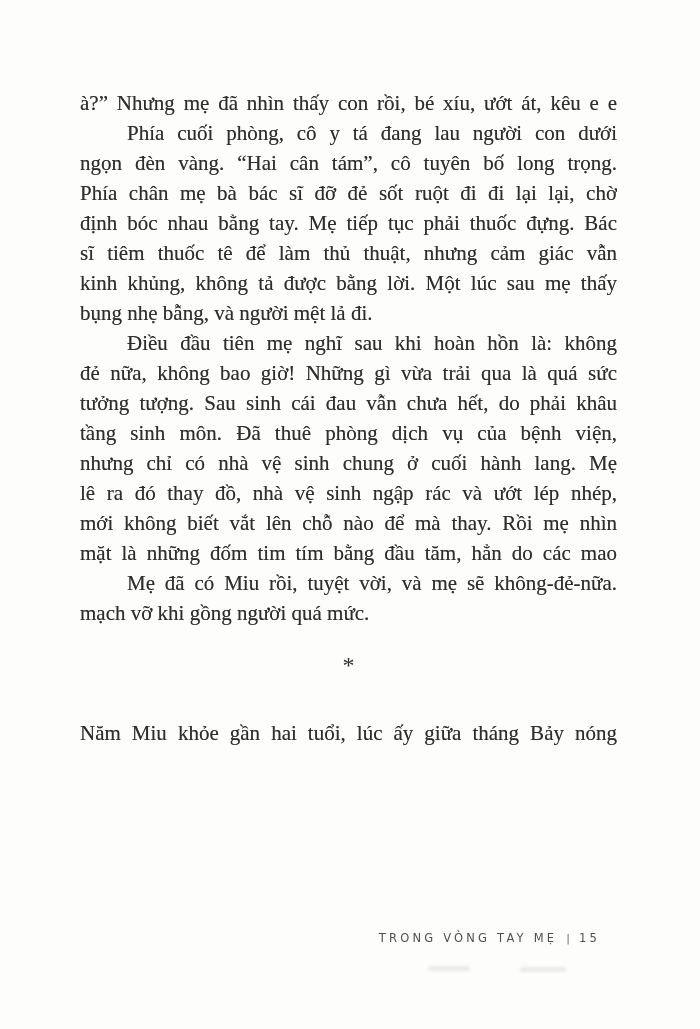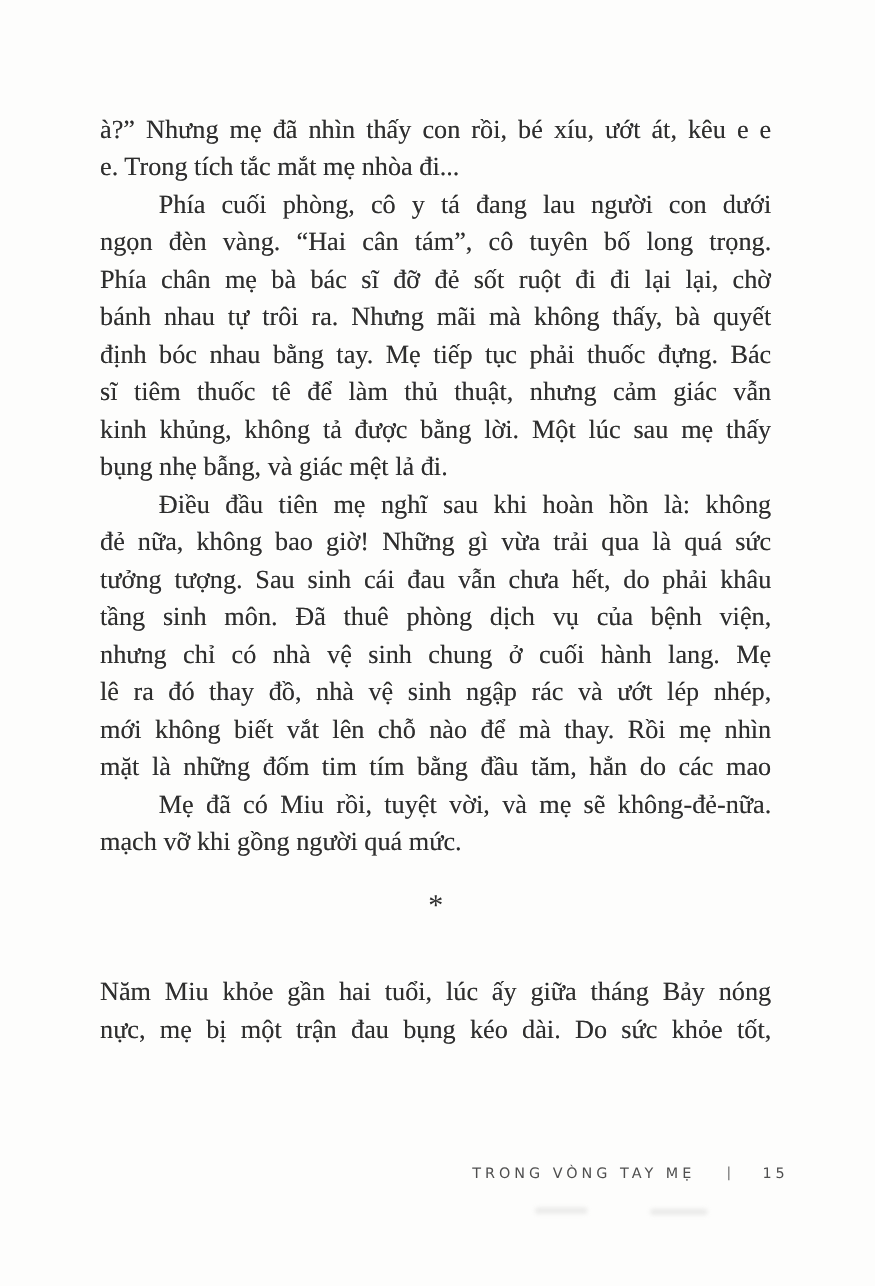--- a/index.html
+++ b/index.html
@@ -47,29 +47,29 @@
     margin-bottom:38px;
     text-align:center;
     text-align-last:center;
     font-size:24px;
     letter-spacing:0;
     color:var(--ink);
   }
   .footer{
     position:absolute;
     top:931px;
-    right:69px;
+    right:100px;
     font-family:"DejaVu Sans","Liberation Sans",sans-serif;
     font-size:11.5px;
     letter-spacing:3.2px;
     color:var(--footer-ink);
     white-space:nowrap;
     display:flex;
     align-items:center;
-    gap:25px;
+    gap:9px;
   }
   .footer .divider{
     font-size:11px;
     color:#6a6a6a;
     letter-spacing:0;
     transform:translateY(-0.5px);
   }
   .smudge{
     position:absolute;
     background:rgba(170,170,170,0.22);
@@ -79,44 +79,41 @@
   .smudge.a{left:428px;top:966px;width:42px;height:5px;}
   .smudge.b{left:520px;top:967px;width:46px;height:5px;}
 </style>
 </head>
 <body>
 
 <div class="page">
 
   <div class="textblock">
     <div class="line just">à?” Nhưng mẹ đã nhìn thấy con rồi, bé xíu, ướt át, kêu e e</div>
-    <div class="line">e. Trong tích tắc mắt mẹ nhòa đi...</div>
     <div class="line just indent">Phía cuối phòng, cô y tá đang lau người con dưới</div>
     <div class="line just">ngọn đèn vàng. “Hai cân tám”, cô tuyên bố long trọng.</div>
     <div class="line just">Phía chân mẹ bà bác sĩ đỡ đẻ sốt ruột đi đi lại lại, chờ</div>
-    <div class="line just">bánh nhau tự trôi ra. Nhưng mãi mà không thấy, bà quyết</div>
     <div class="line just">định bóc nhau bằng tay. Mẹ tiếp tục phải thuốc đựng. Bác</div>
     <div class="line just">sĩ tiêm thuốc tê để làm thủ thuật, nhưng cảm giác vẫn</div>
     <div class="line just">kinh khủng, không tả được bằng lời. Một lúc sau mẹ thấy</div>
-    <div class="line">bụng nhẹ bẫng, và giác mệt lả đi.</div>
+    <div class="line">bụng nhẹ bẫng, và người mệt lả đi.</div>
     <div class="line just indent">Điều đầu tiên mẹ nghĩ sau khi hoàn hồn là: không</div>
     <div class="line just">đẻ nữa, không bao giờ! Những gì vừa trải qua là quá sức</div>
     <div class="line just">tưởng tượng. Sau sinh cái đau vẫn chưa hết, do phải khâu</div>
     <div class="line just">tầng sinh môn. Đã thuê phòng dịch vụ của bệnh viện,</div>
     <div class="line just">nhưng chỉ có nhà vệ sinh chung ở cuối hành lang. Mẹ</div>
     <div class="line just">lê ra đó thay đồ, nhà vệ sinh ngập rác và ướt lép nhép,</div>
     <div class="line just">mới không biết vắt lên chỗ nào để mà thay. Rồi mẹ nhìn</div>
     <div class="line just">mặt là những đốm tim tím bằng đầu tăm, hẳn do các mao</div>
     <div class="line just indent">Mẹ đã có Miu rồi, tuyệt vời, và mẹ sẽ không-đẻ-nữa.</div>
     <div class="line">mạch vỡ khi gồng người quá mức.</div>
 
     <div class="sep-line">*</div>
 
     <div class="line just">Năm Miu khỏe gần hai tuổi, lúc ấy giữa tháng Bảy nóng</div>
-    <div class="line just">nực, mẹ bị một trận đau bụng kéo dài. Do sức khỏe tốt,</div>
   </div>
 
   <div class="footer">
     <span>TRONG VÒNG TAY MẸ</span>
     <span class="divider">|</span>
     <span>15</span>
   </div>
 
   <div class="smudge a"></div>
   <div class="smudge b"></div>

